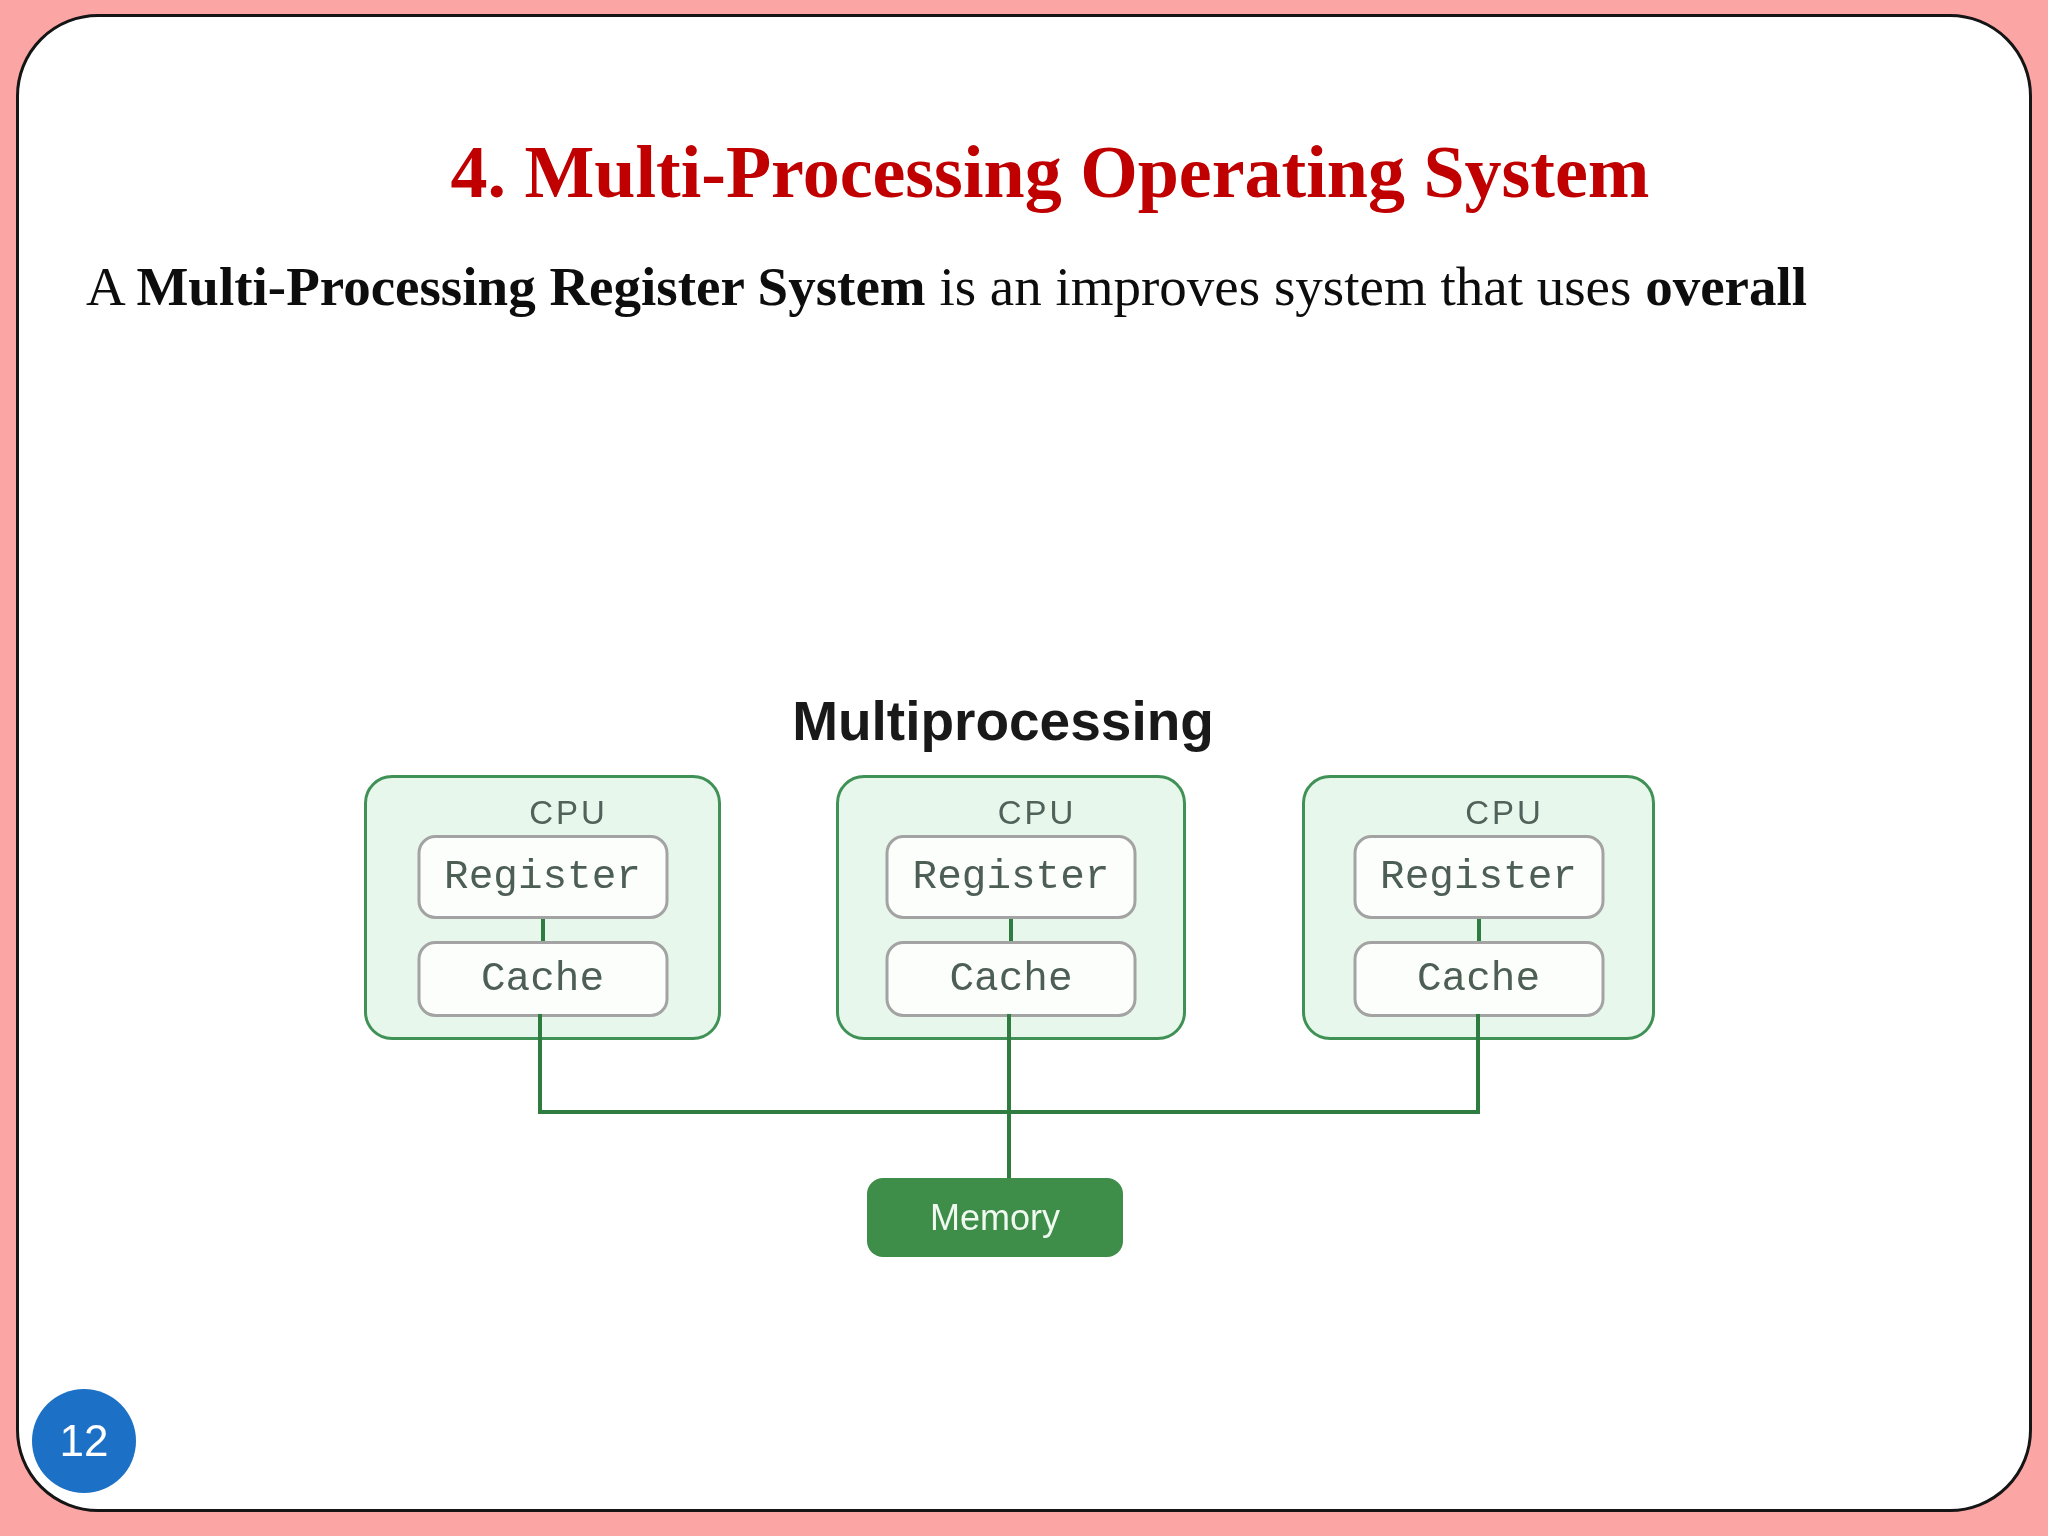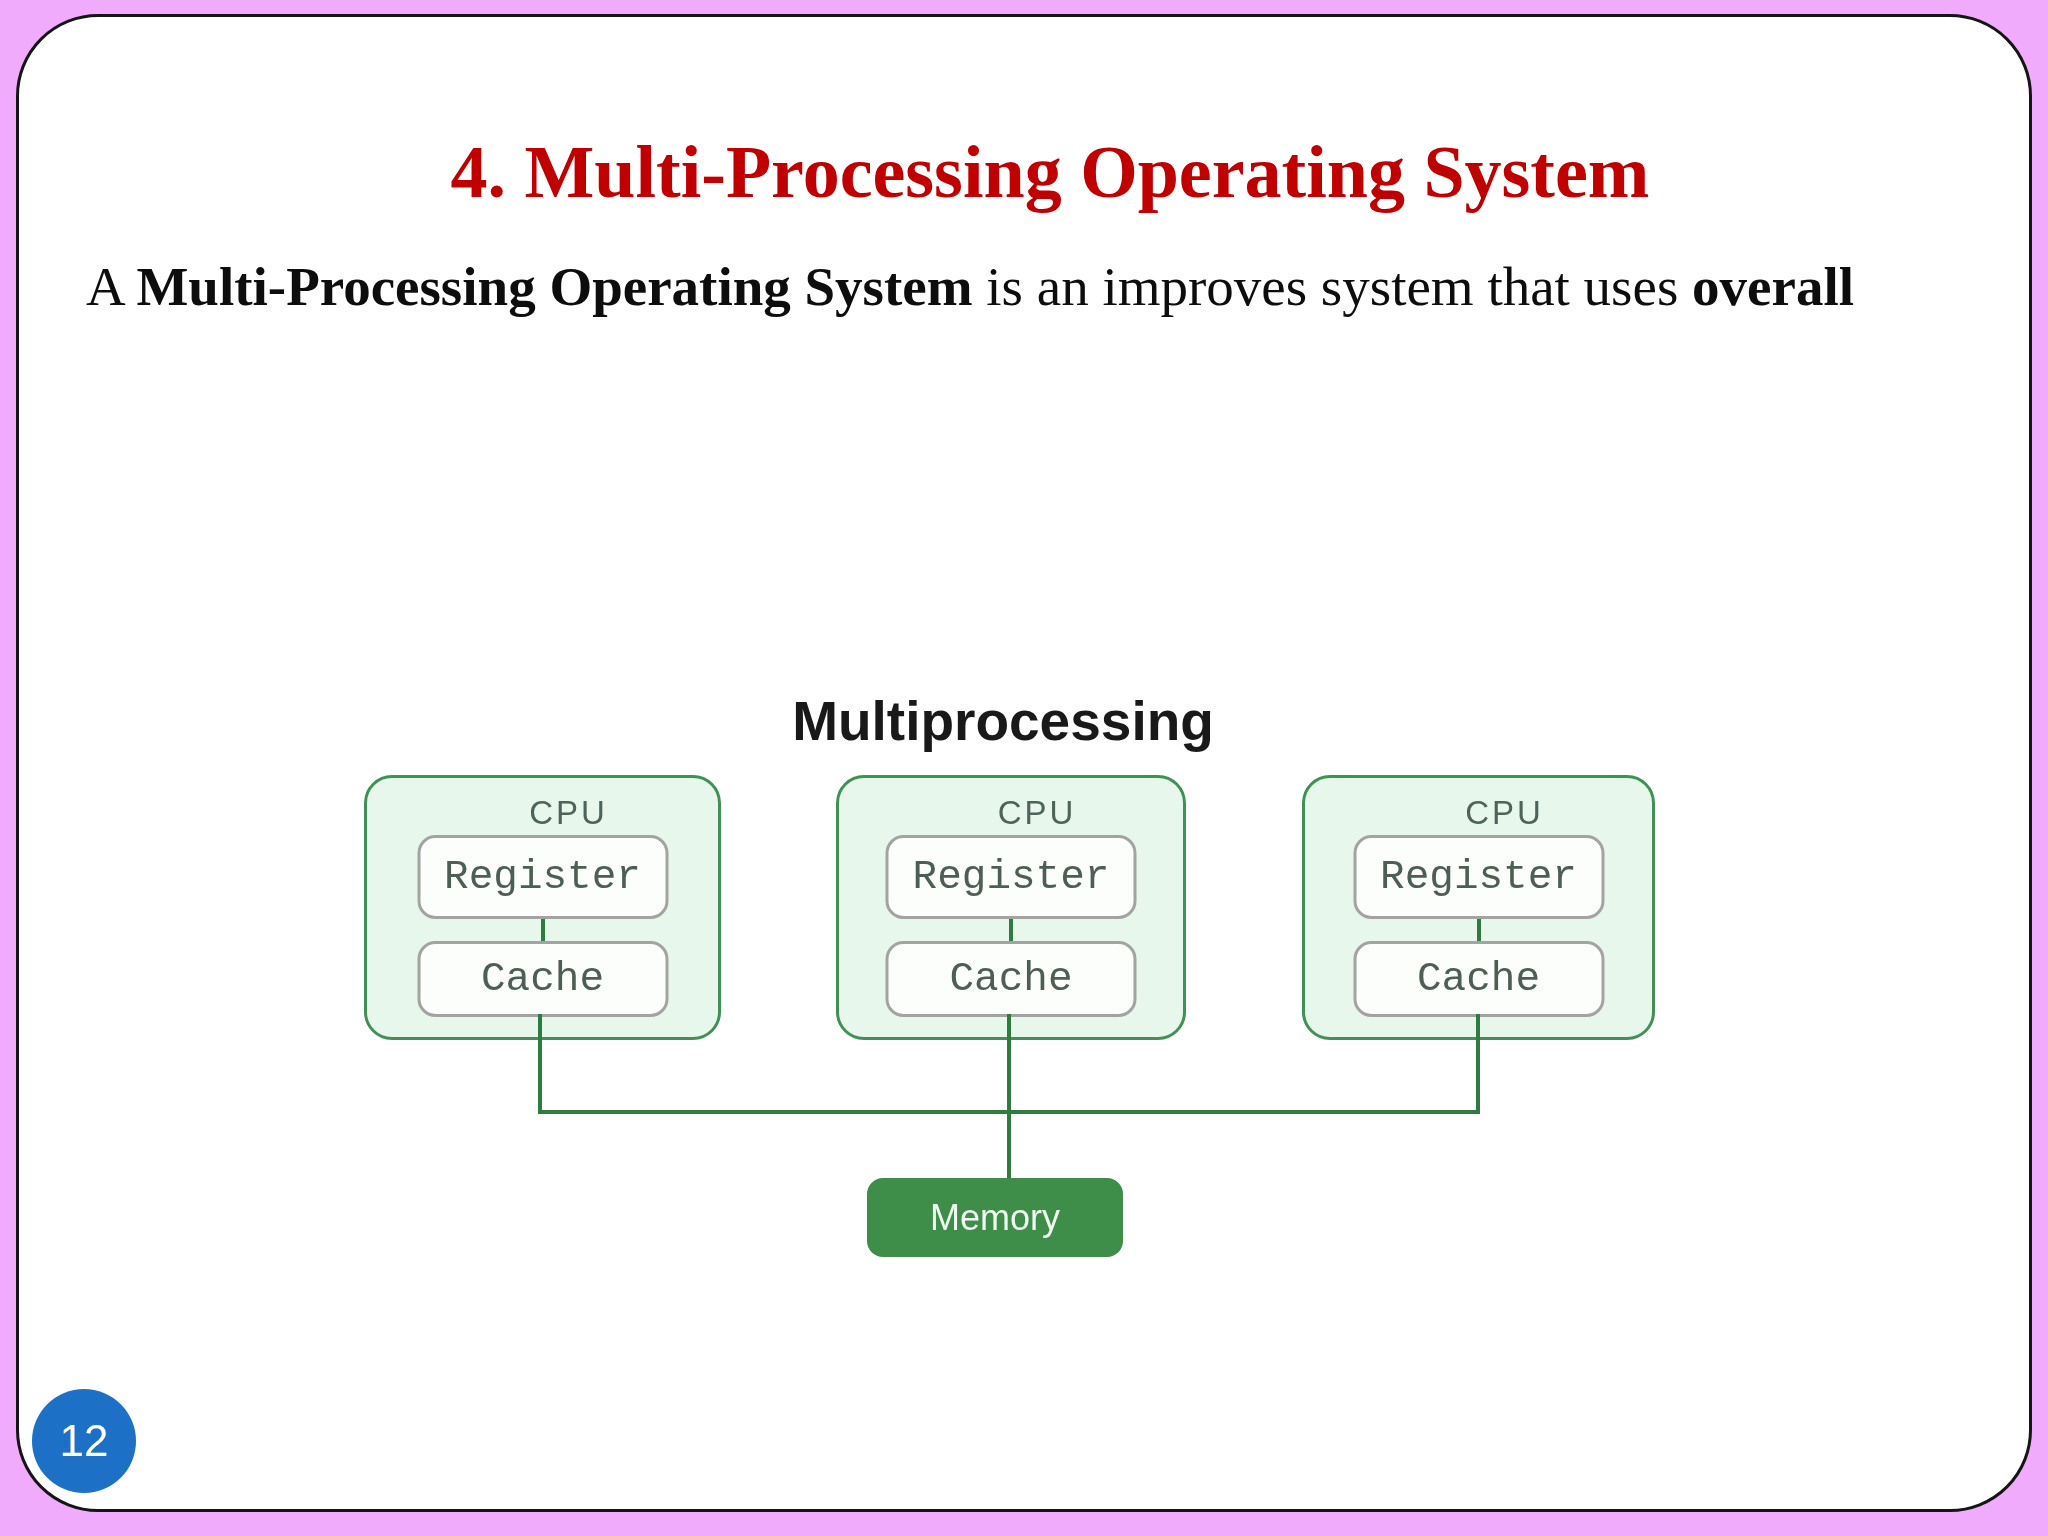--- a/index.html
+++ b/index.html
@@ -1,19 +1,19 @@
 <!DOCTYPE html>
 <html><head>
 <meta charset="utf-8">
 <style>
   html,body{margin:0;padding:0;background:#ffffff;}
   #canvas{
     position:relative;
     width:2048px;height:1536px;
-    background:#f0abfc;
+    background:#fca5a5;
     overflow:hidden;
     font-family:"Liberation Serif", serif;
   }
   
   .slide-frame{
     position:absolute;
     left:16px;top:14px;
     width:2016px;height:1498px;
     border:3px solid #151515;
     border-radius:82px;
@@ -133,21 +133,21 @@
 </style>
 </head>
 <body>
 
 <div id="canvas">
 
   <div class="slide-frame"></div>
 
   <div class="slide-title">4. Multi-Processing Operating System</div>
 
-  <div class="body-line bl1"><span>A </span><span class="b">Multi-Processing Operating System</span><span> is an improves system that uses </span><span class="b">overall</span></div>
+  <div class="body-line bl1"><span>A </span><span class="b">Multi-Processing Register System</span><span> is an improves system that uses </span><span class="b">overall</span></div>
 
 
 
   <div class="diagram-title">Multiprocessing</div>
 
   <div class="cpu-box cpu1">
     <div class="cpu-label">CPU</div>
     <div class="inner-box reg-box">Register</div>
     <div class="reg-cache-connector"></div>
     <div class="inner-box cache-box">Cache</div>

